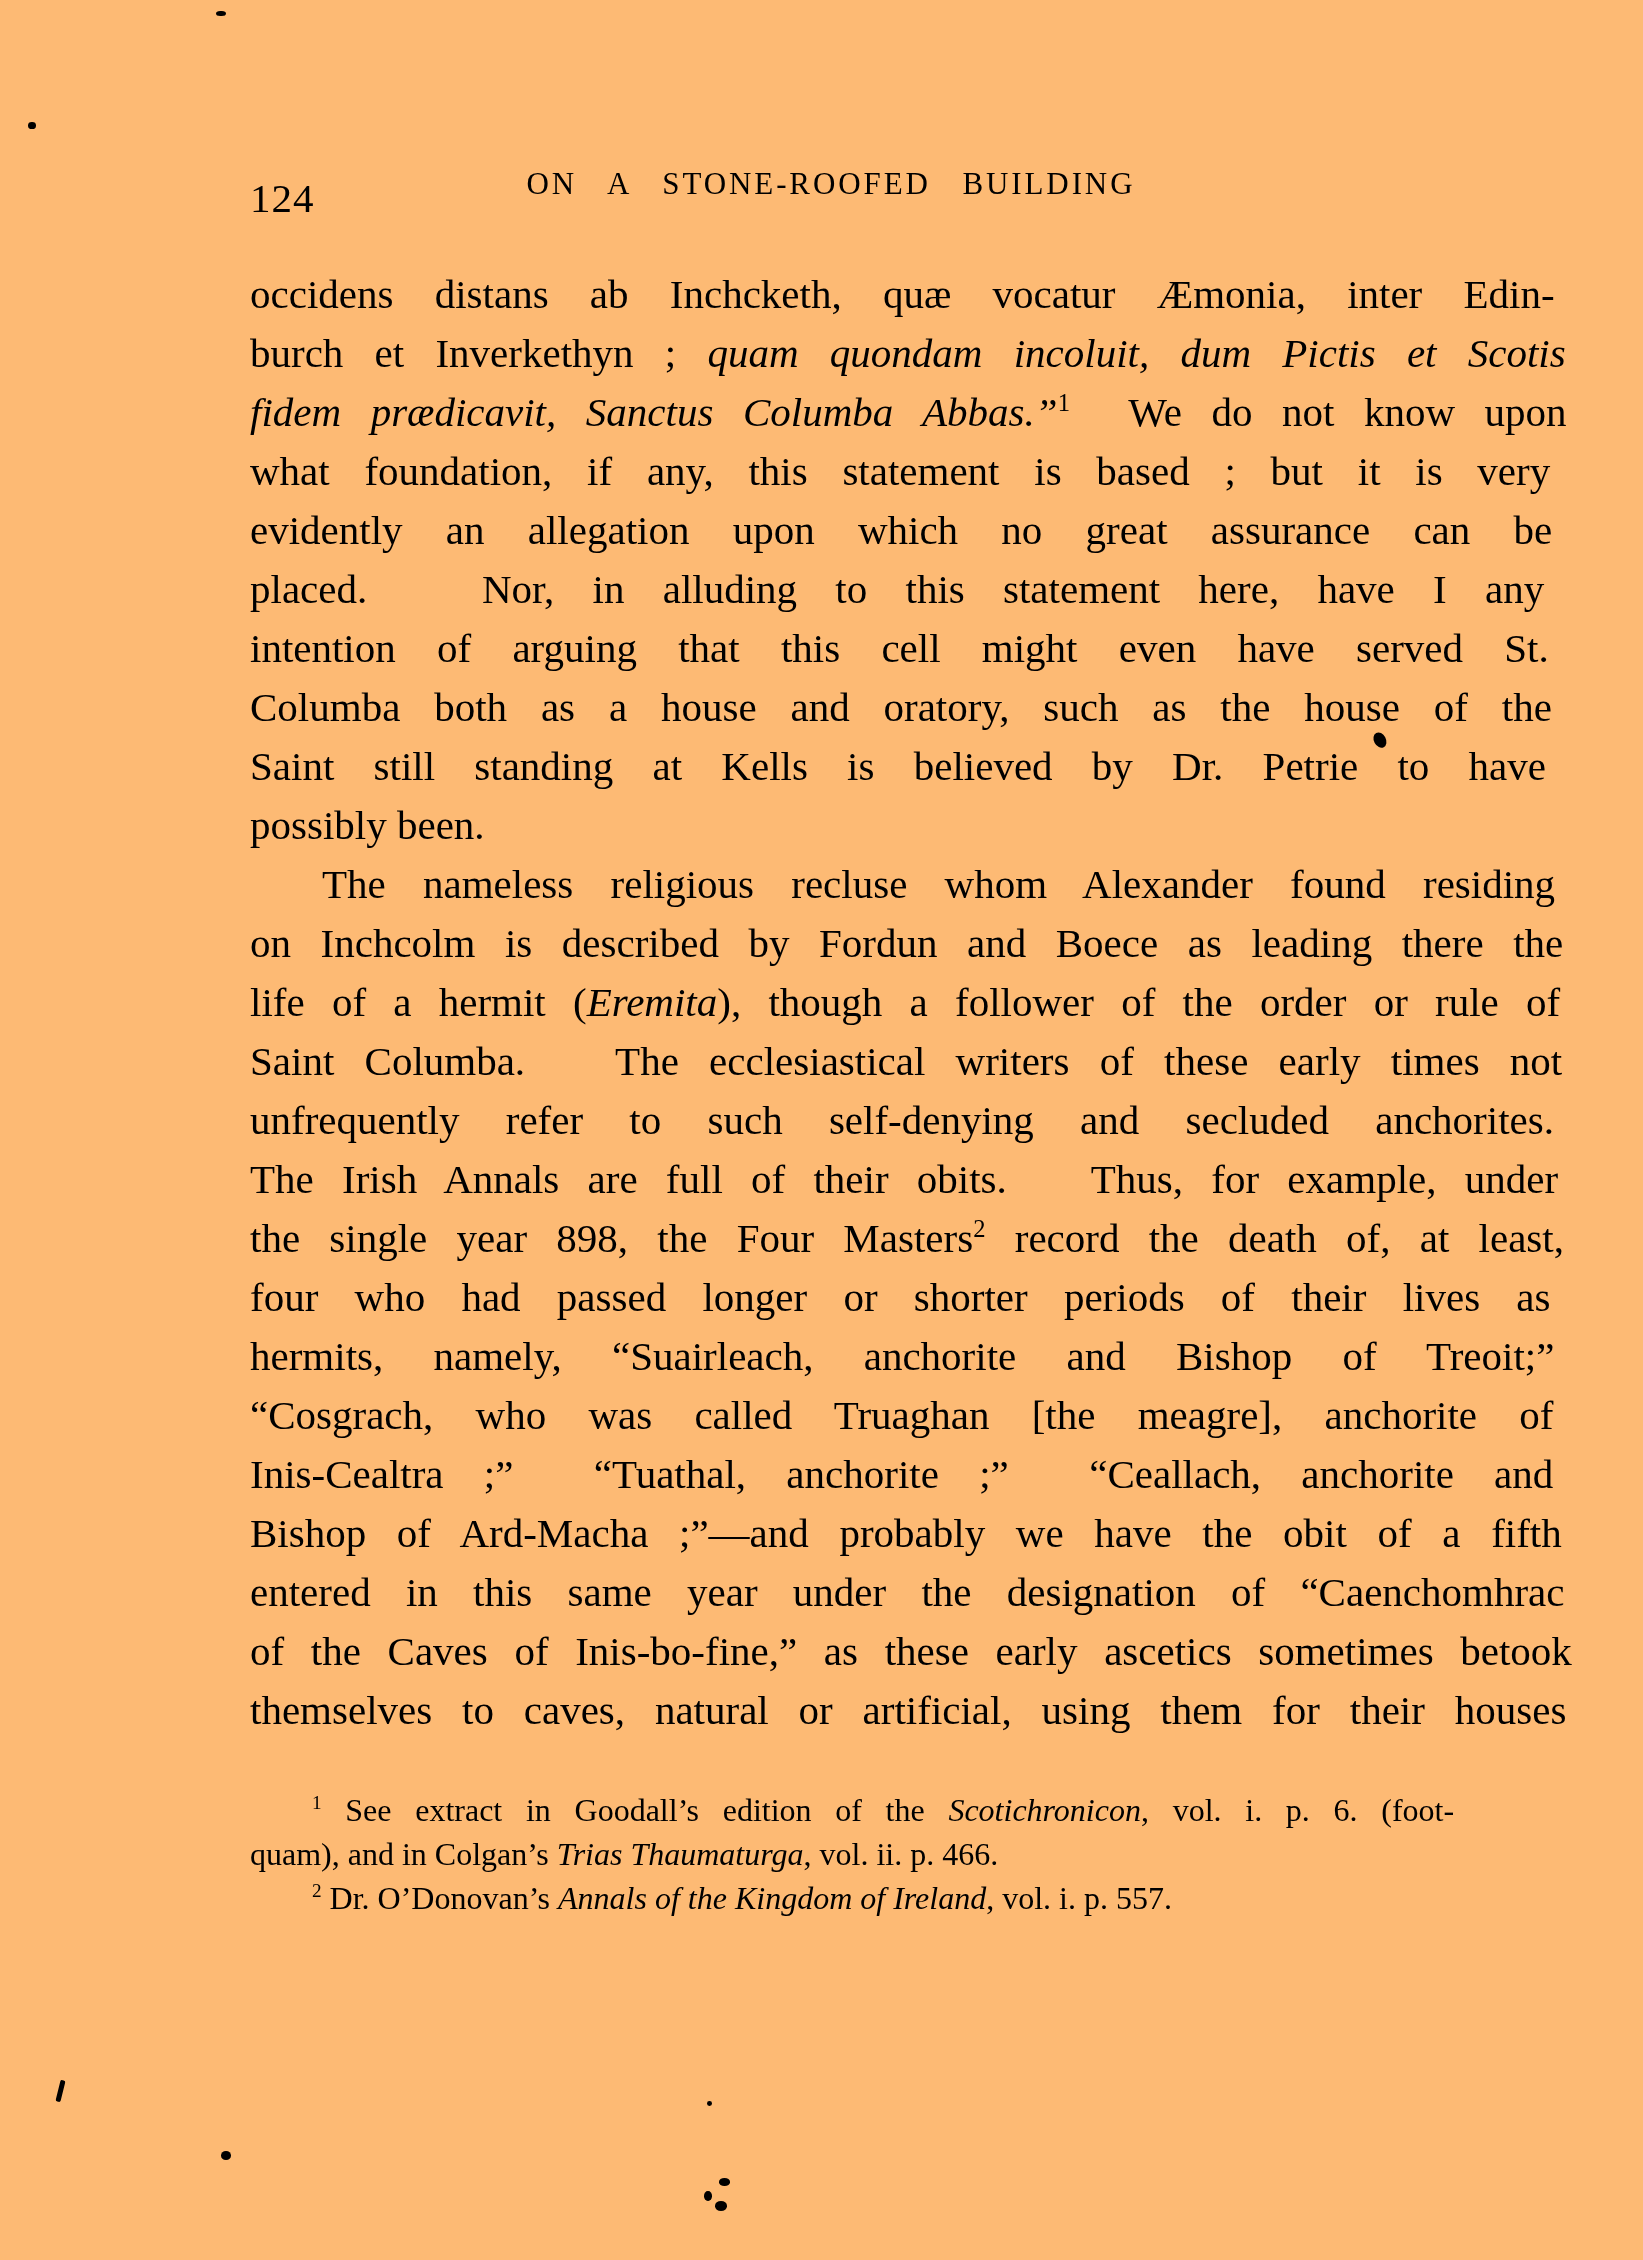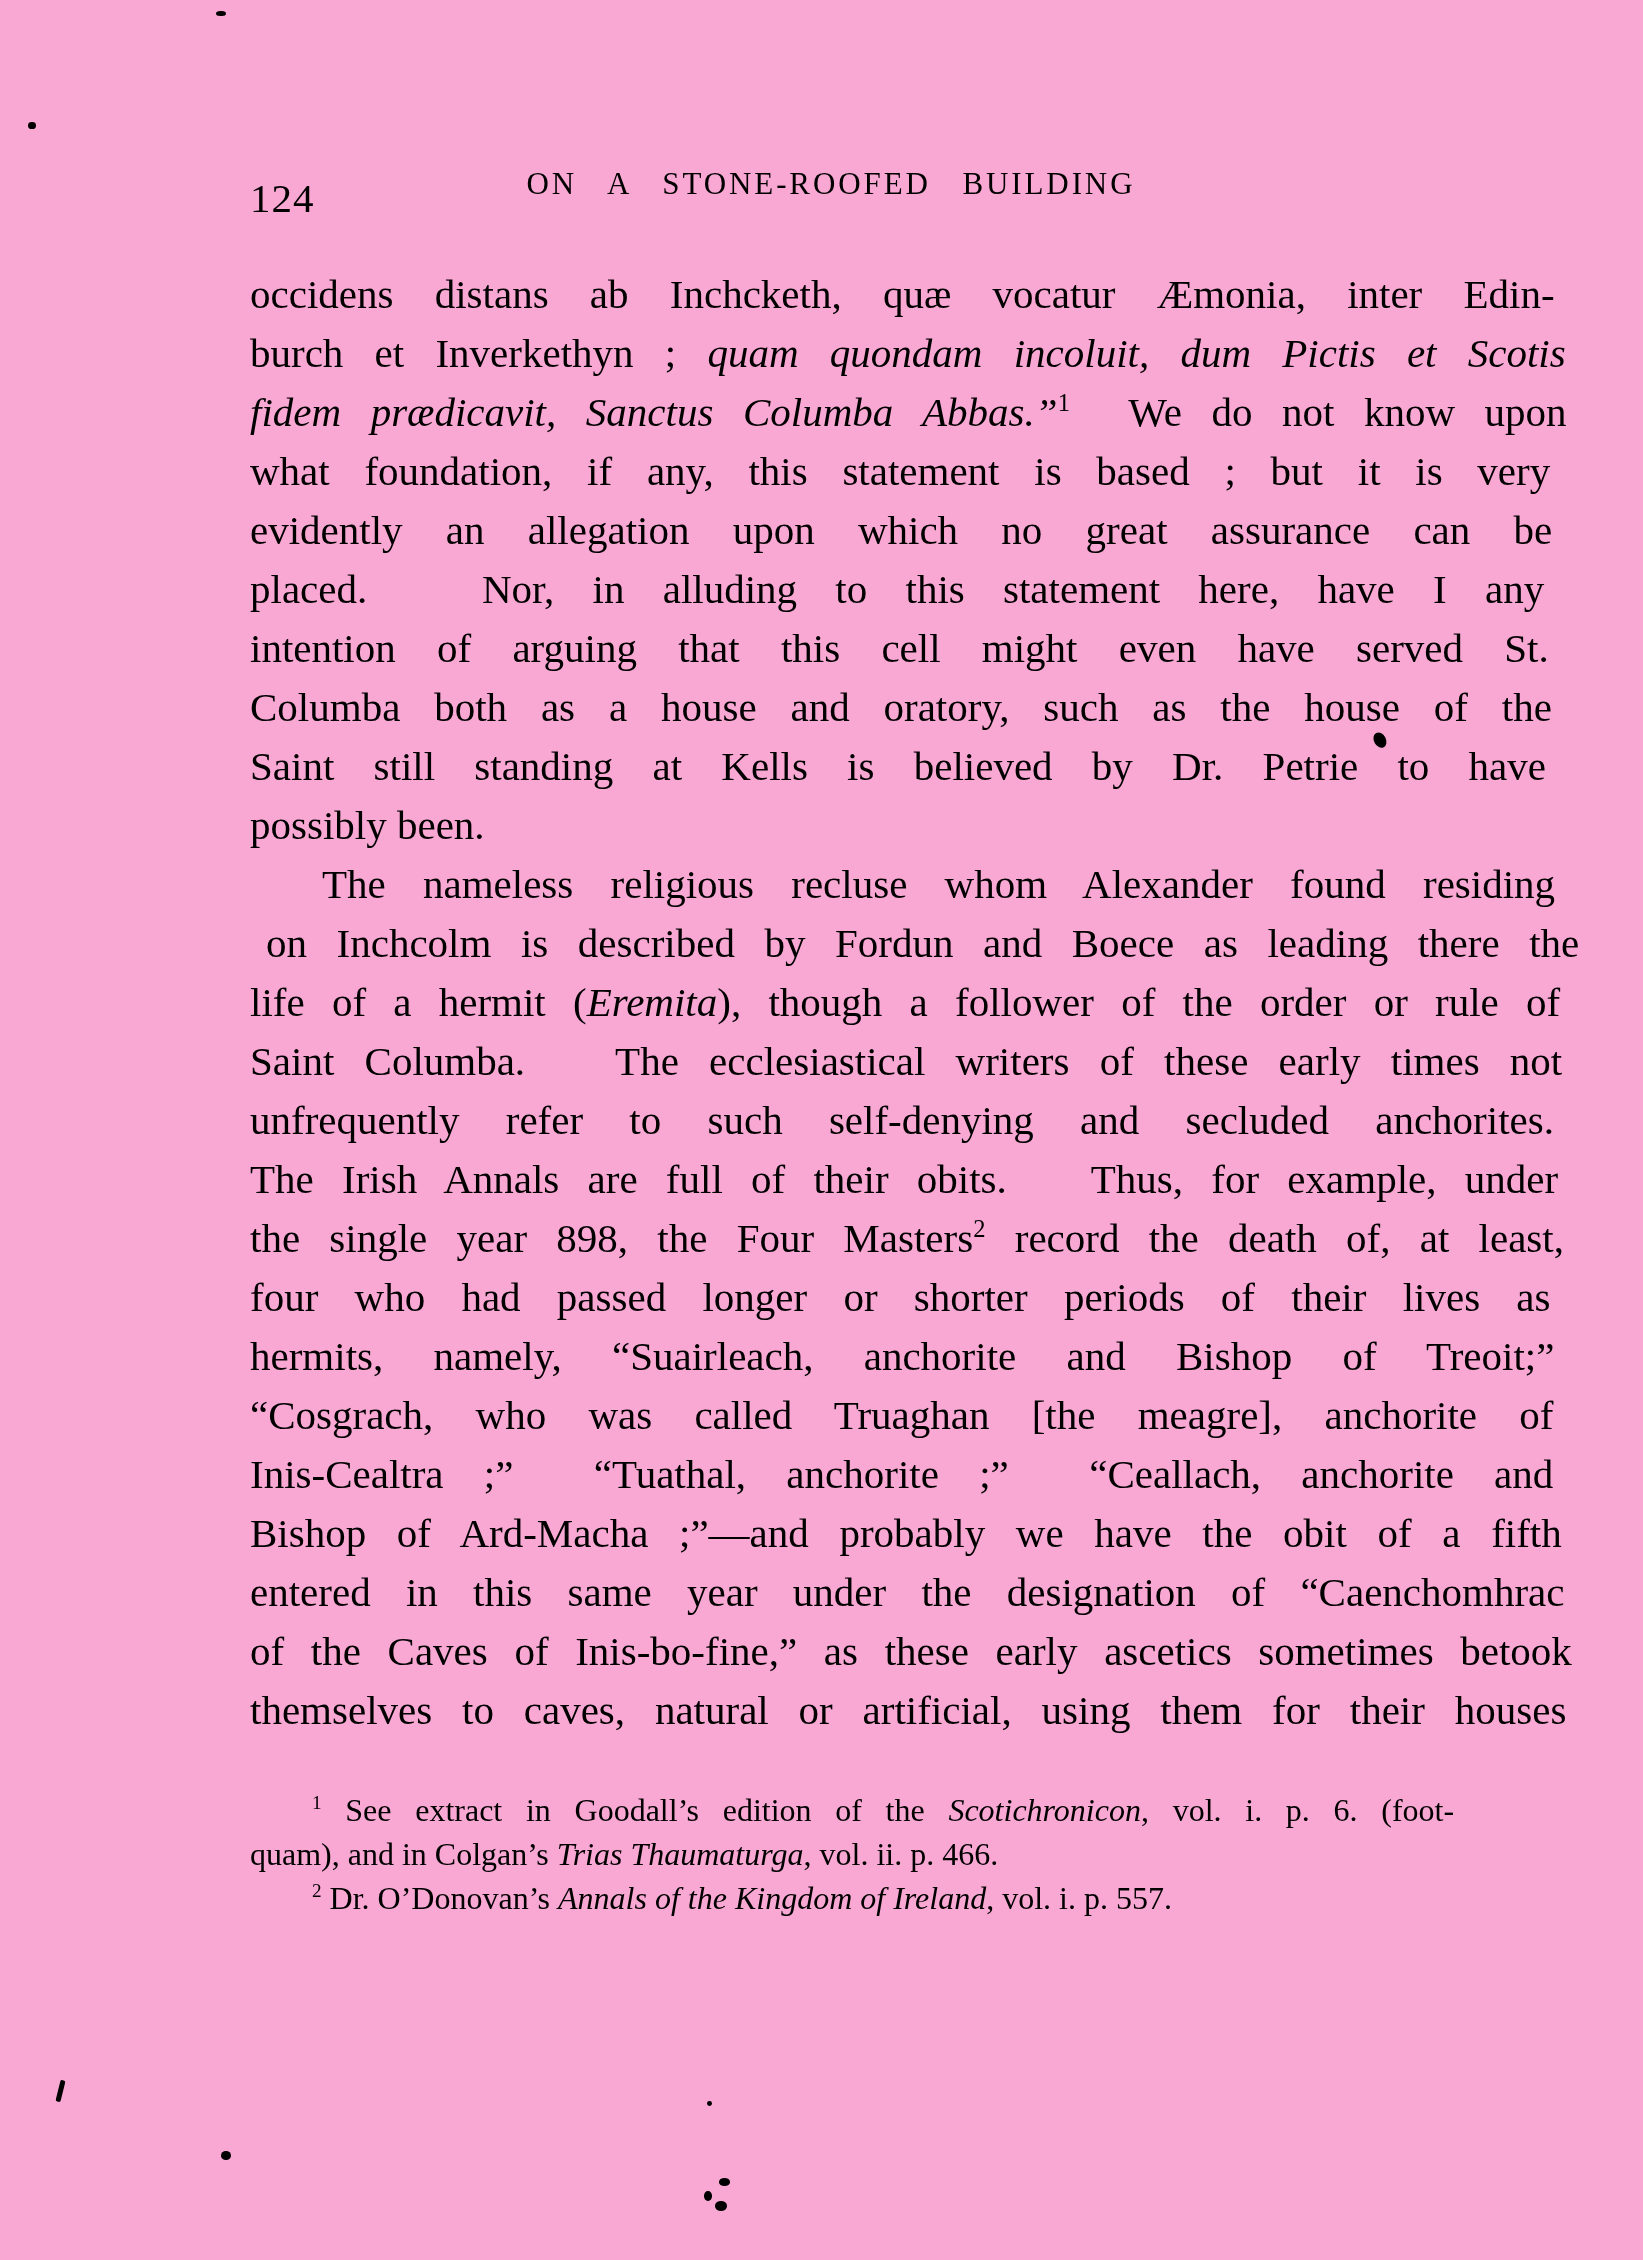--- a/index.html
+++ b/index.html
@@ -1,19 +1,19 @@
 <!DOCTYPE html>
 <html><head>
 <meta charset="utf-8">
 <style>
   html,body{margin:0;padding:0;background:#e8e8e8;}
   .page{
     position:relative;
     width:1643px;height:2261px;
-    background:#f9a8d4;
+    background:#fdba74;
     font-family:"Liberation Serif","DejaVu Serif",serif;
     color:#000;
     overflow:hidden;
   }
   .page-number{
     position:absolute;left:250px;top:178px;
     font-size:41px;line-height:41px;
     letter-spacing:1px;
   }
   .running-header{
@@ -52,21 +52,21 @@
       <div class="line"><span class="lc" style="word-spacing: 21px;"><span>burch et Inverkethyn ; </span><span class="i">quam quondam incoluit, dum Pictis et Scotis</span></span></div>
       <div class="line"><span class="lc" style="word-spacing: 19.3px;"><span class="i">fidem prædicavit, Sanctus Columba Abbas.”</span><sup>1</sup><span>&nbsp; We do not know upon</span></span></div>
       <div class="line"><span class="lc" style="word-spacing: 24.5px;"><span>what foundation, if any, this statement is based ; but it is very</span></span></div>
       <div class="line"><span class="lc" style="word-spacing: 33px;"><span>evidently an allegation upon which no great assurance can be</span></span></div>
       <div class="line"><span class="lc" style="word-spacing: 28px;"><span>placed.&nbsp;&nbsp; Nor, in alluding to this statement here, have I any</span></span></div>
       <div class="line"><span class="lc" style="word-spacing: 31px;"><span>intention of arguing that this cell might even have served St.</span></span></div>
       <div class="line"><span class="lc" style="word-spacing: 23.6px;"><span>Columba both as a house and oratory, such as the house of the</span></span></div>
       <div class="line"><span class="lc" style="word-spacing: 29px;"><span>Saint still standing at Kells is believed by Dr. Petrie to have</span></span></div>
       <div class="line nojust"><span class="lc"><span>possibly been.</span></span></div>
       <div class="line indent"><span class="lc" style="word-spacing: 27px;"><span>The nameless religious recluse whom Alexander found residing</span></span></div>
-      <div class="line"><span class="lc" style="word-spacing: 19.3px; margin-left: 16px;"><span>on Inchcolm is described by Fordun and Boece as leading there the</span></span></div>
+      <div class="line"><span class="lc" style="word-spacing: 19.3px;"><span>on Inchcolm is described by Fordun and Boece as leading there the</span></span></div>
       <div class="line"><span class="lc" style="word-spacing: 17px;"><span>life of a hermit (</span><span class="i">Eremita</span><span>), though a follower of the order or rule of</span></span></div>
       <div class="line"><span class="lc" style="word-spacing: 20px;"><span>Saint Columba.&nbsp;&nbsp; The ecclesiastical writers of these early times not</span></span></div>
       <div class="line"><span class="lc" style="word-spacing: 36px;"><span>unfrequently refer to such self-denying and secluded anchorites.</span></span></div>
       <div class="line"><span class="lc" style="word-spacing: 18px;"><span>The Irish Annals are full of their obits.&nbsp;&nbsp; Thus, for example, under</span></span></div>
       <div class="line"><span class="lc" style="word-spacing: 19px;"><span>the single year 898, the Four Masters</span><sup>2</sup><span> record the death of, at least,</span></span></div>
       <div class="line"><span class="lc" style="word-spacing: 26px;"><span>four who had passed longer or shorter periods of their lives as</span></span></div>
       <div class="line"><span class="lc" style="word-spacing: 40px;"><span>hermits, namely, “Suairleach, anchorite and Bishop of Treoit;”</span></span></div>
       <div class="line"><span class="lc" style="word-spacing: 32px;"><span>“Cosgrach, who was called Truaghan [the meagre], anchorite of</span></span></div>
       <div class="line"><span class="lc" style="word-spacing: 30px;"><span>Inis-Cealtra ;”&nbsp; “Tuathal, anchorite ;”&nbsp; “Ceallach, anchorite and</span></span></div>
       <div class="line"><span class="lc" style="word-spacing: 20.4px;"><span>Bishop of Ard-Macha ;”—and probably we have the obit of a fifth</span></span></div>

